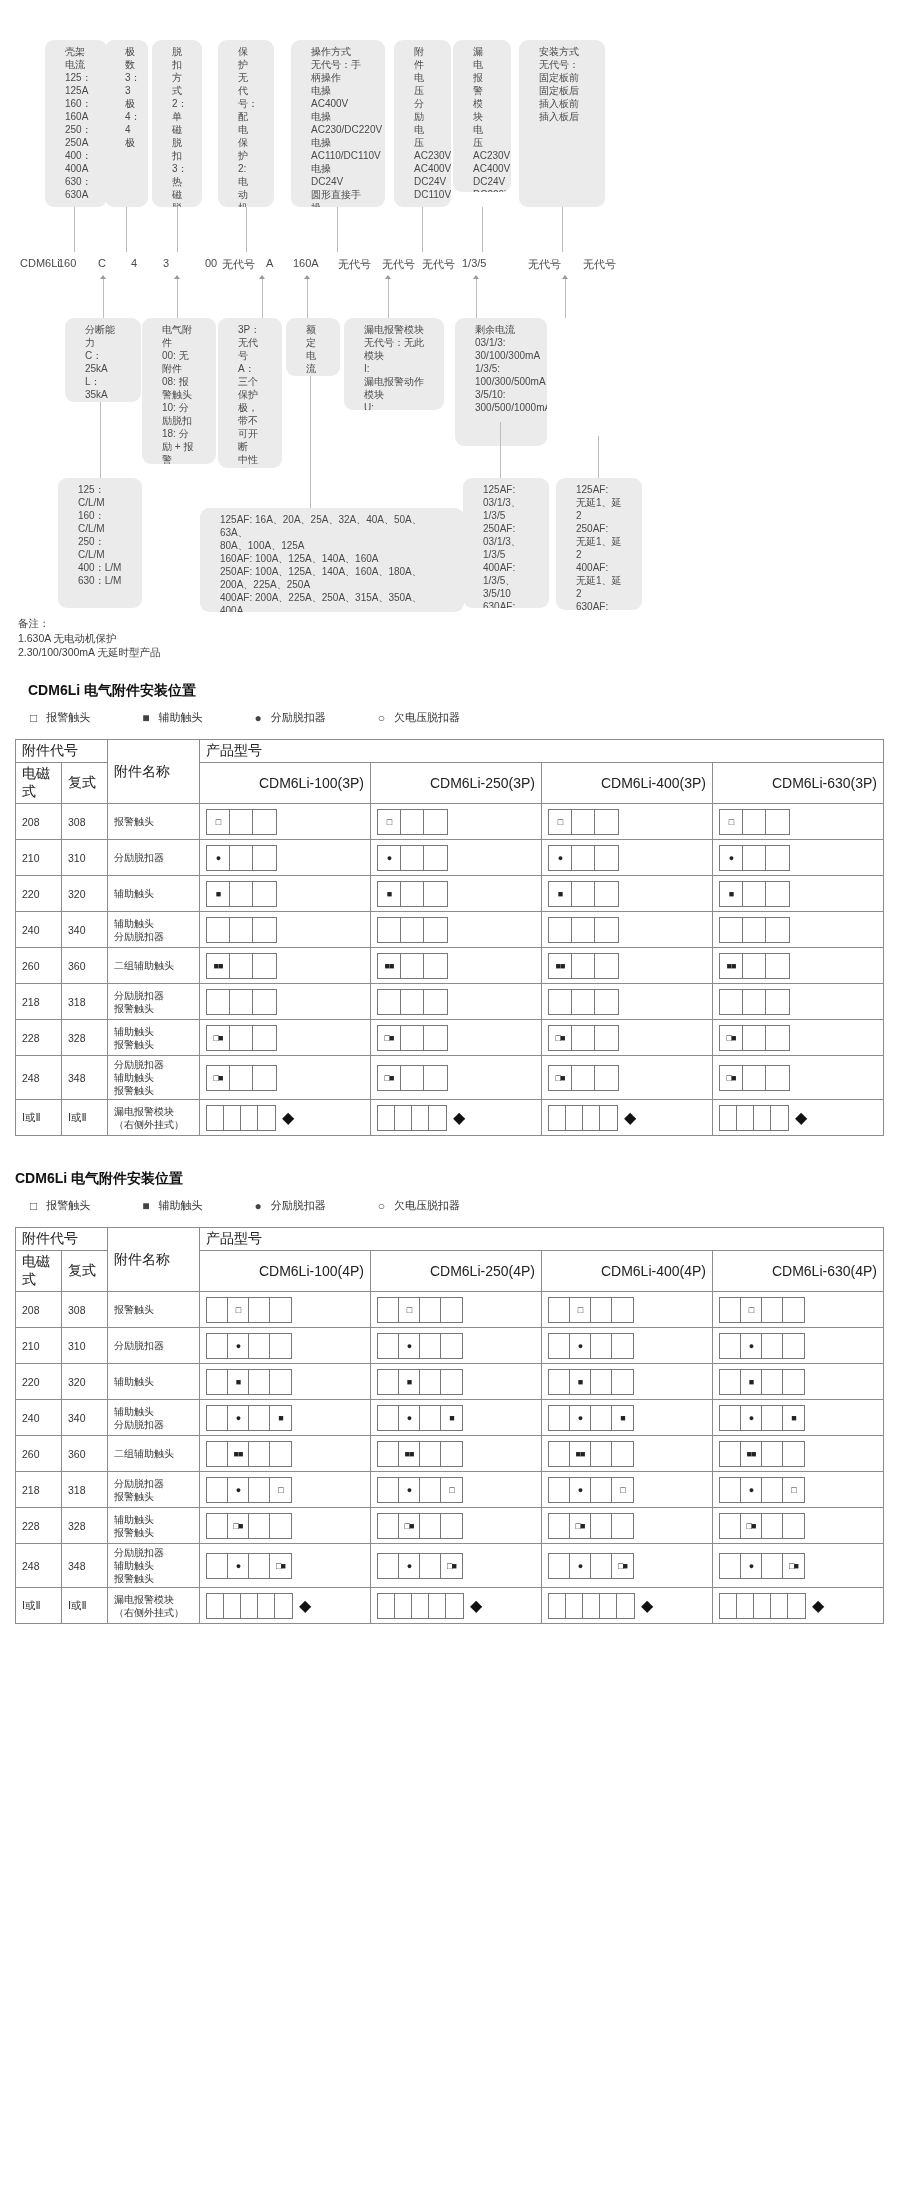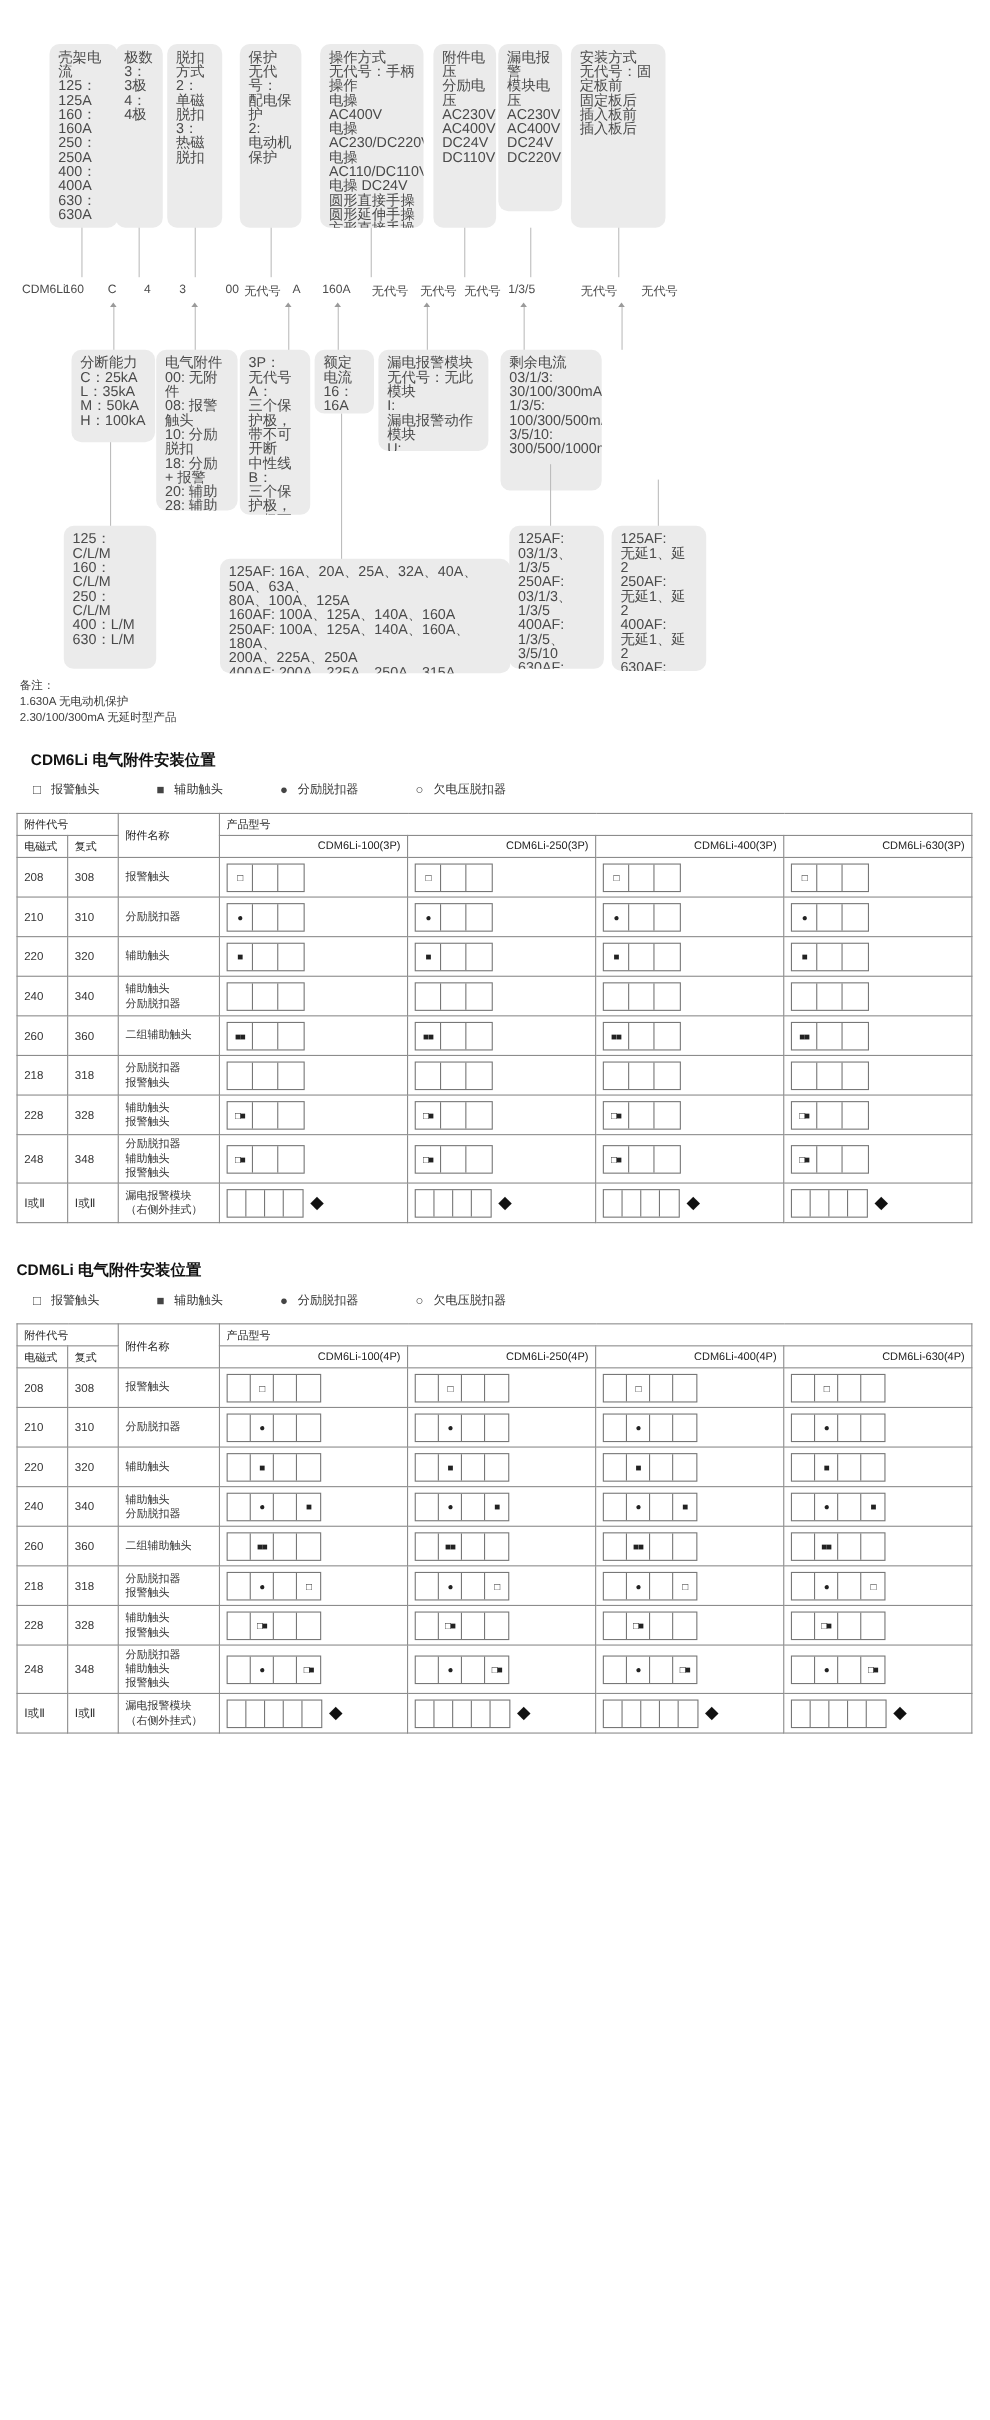--- a/index.html
+++ b/index.html
@@ -4,21 +4,21 @@
 <style>
   * { margin:0; padding:0; box-sizing:border-box; }
   html,body { background:#fff; }
   body { font-family:"Liberation Sans","DejaVu Sans",sans-serif; color:#333; }
   .page { position:relative; width:900px; height:2200px; background:#fff; overflow:hidden; }
 
   
   .diagram { position:relative; width:900px; height:668px; }
   .dbox {
     position:absolute; background:#ebebeb; border-radius:9px;
-    padding:5px 8px; font-size:13px; line-height:13px; color:#4a4a4a;
+    padding:5px 20px; font-size:10px; line-height:13px; color:#4a4a4a;
     white-space:pre-line; overflow:hidden;
   }
   .code-seg { position:absolute; font-size:11px; color:#4a4a4a; white-space:nowrap; }
   .vline { position:absolute; width:1px; background:#bdbdbd; }
   .arrow-up {
     position:absolute; width:0; height:0;
     border-left:3px solid transparent; border-right:3px solid transparent;
     border-bottom:4px solid #9a9a9a;
   }
   .notes { position:absolute; left:18px; top:616px; font-size:10.5px; line-height:1.4;
@@ -29,21 +29,21 @@
   .t1 { margin:14px 0 10px 28px; }
   .t2 { margin:34px 0 10px 15px; }
   .legend { display:flex; gap:52px; margin:0 0 14px 30px; font-size:11px; color:#333; align-items:center; }
   .legend-item { display:flex; align-items:center; gap:9px; }
   .legend .sym { font-size:12px; color:#444; line-height:1; }
 
   
   .acc-table { border-collapse:collapse; table-layout:fixed; width:868px; margin-left:15px;
                font-size:10.5px; color:#333; background:#fff; }
   .acc-table th, .acc-table td { border:1px solid #8c8c8c; padding:2px 6px; font-weight:normal; text-align:left; vertical-align:middle; }
-  .acc-table th { height:20px; font-size:10px; color:#222; }
+  .acc-table th { height:20px; font-size:14px; color:#222; }
   .acc-table th.prod-h { text-align:right; }
   .acc-table td { height:36px; }
   .name-cell { white-space:pre-line; font-size:10px; line-height:1.3; }
   .prod-cell { padding:3px 6px 3px 14px; }
 
   .pbox { display:inline-flex; border:1px solid #777; height:26px; background:#fff; vertical-align:middle; }
   .pcell { display:flex; align-items:center; justify-content:center; border-right:1px solid #777;
            font-size:9px; letter-spacing:-1px; color:#222; overflow:hidden; }
   .pcell:last-child { border-right:none; }
   .pcell-3 { width:23px; }

